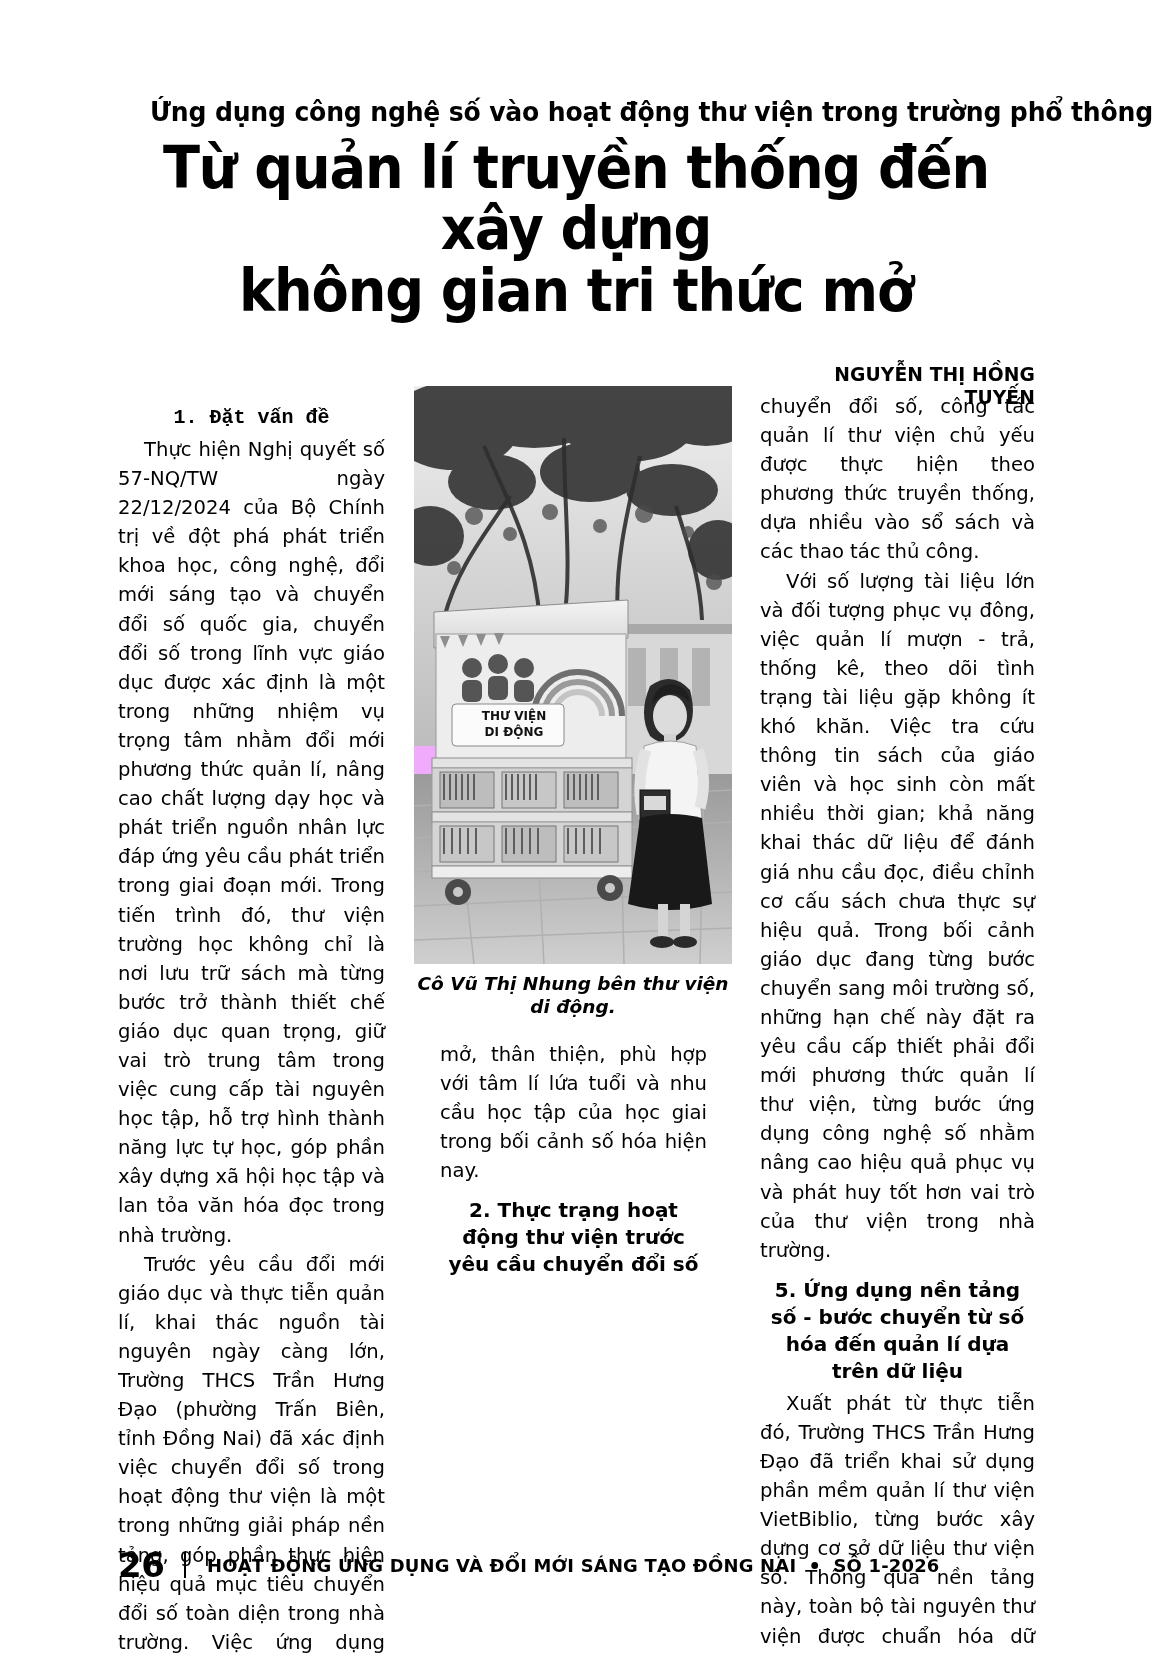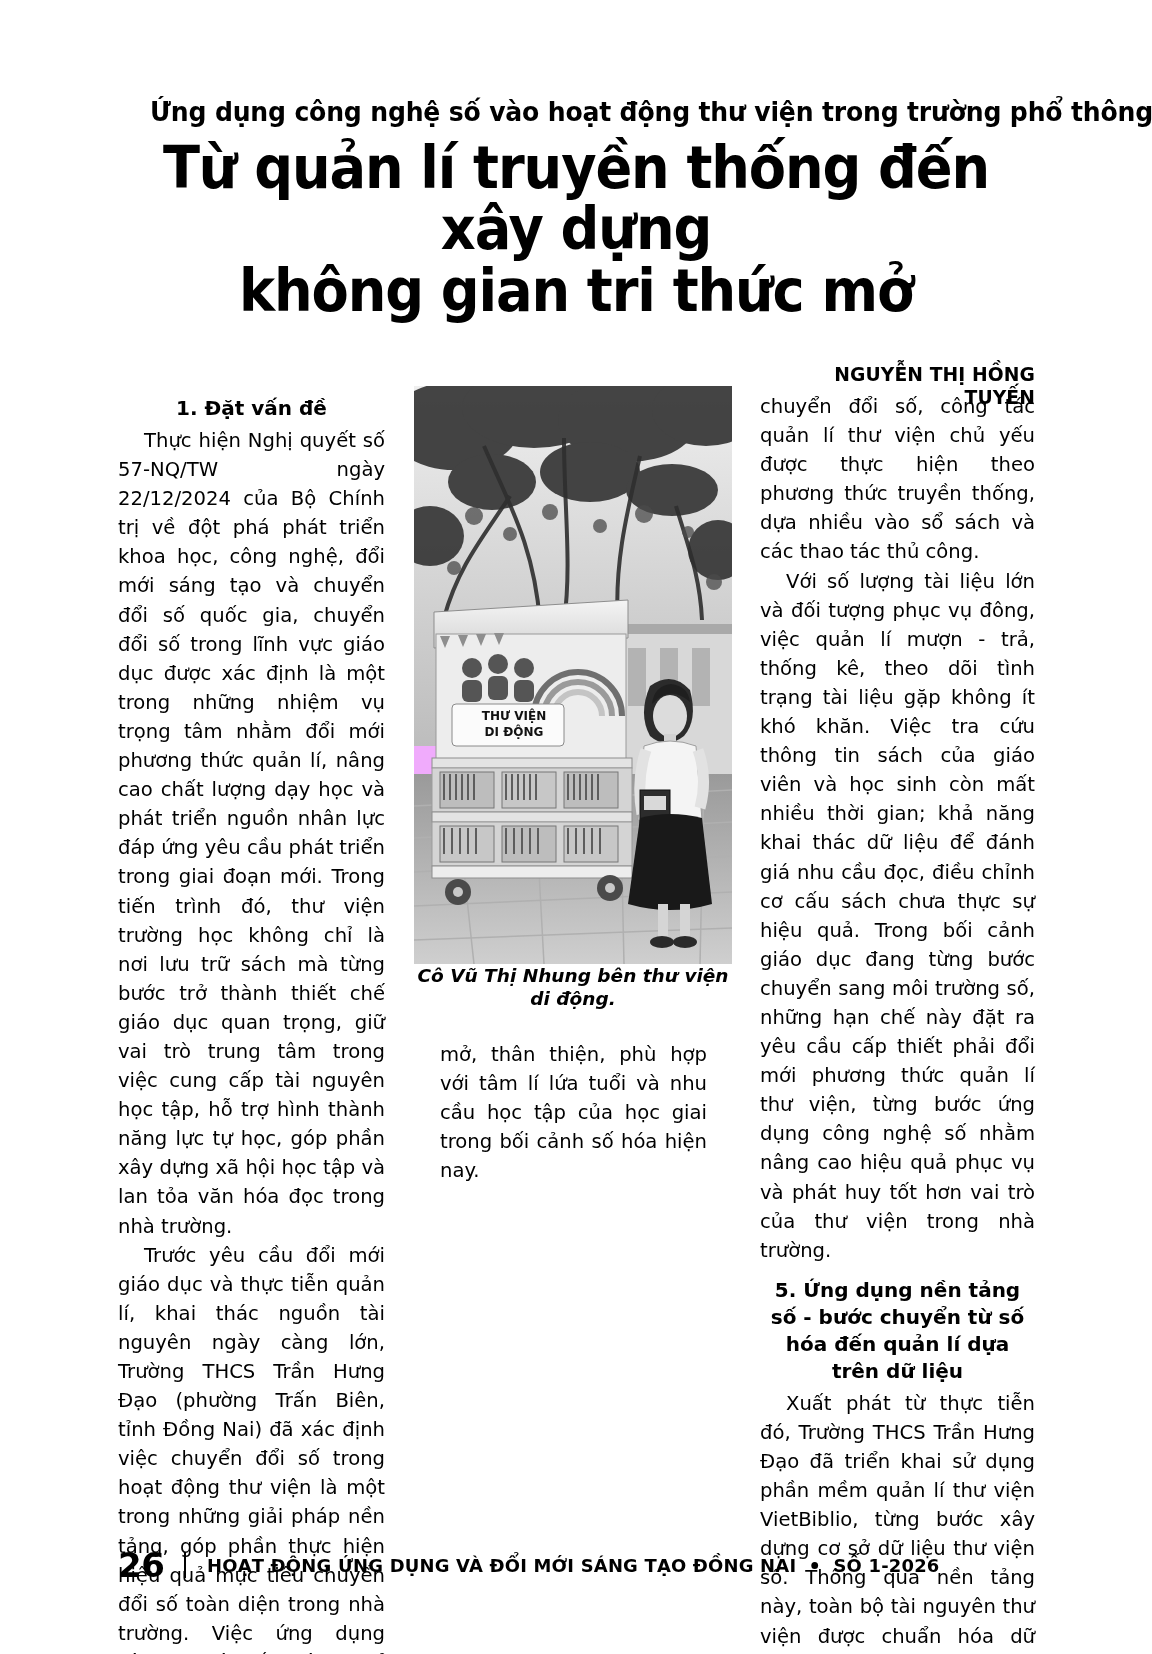--- a/index.html
+++ b/index.html
@@ -78,21 +78,21 @@
     text-indent: 26px;
   }
   .col p.no-indent { text-indent: 0; }
   .col h3 {
     margin: 12px 0 4px 0;
     font-size: 20px;
     font-weight: bold;
     text-align: center;
     line-height: 1.35;
   }
-  .col h3.first { margin-top: 9px; }
+  .col h3.first { margin-top: 18px; font-family: Liberation Mono, monospace; }
 
   
   #col1 {
     left: 118px;
     top: 386px;
     width: 267px;
   }
   
   #col2 {
     left: 440px;
@@ -115,21 +115,21 @@
   }
   .photo {
     position: relative;
     width: 318px;
     height: 578px;
     overflow: hidden;
     background: #f0abfc;
   }
   .photo svg { display: block; }
   .caption {
-    margin-top: 0;
+    margin-top: 8px;
     font-size: 18.5px;
     font-weight: bold;
     font-style: italic;
     text-align: center;
     line-height: 1.25;
   }
 
   
   .footer {
     position: absolute;
@@ -372,20 +372,21 @@
           <ellipse cx="248" cy="556" rx="12" ry="6" fill="#2a2a2a"></ellipse>
           <ellipse cx="271" cy="556" rx="12" ry="6" fill="#2a2a2a"></ellipse>
         </g>
       </svg>
     </div>
     <div class="caption">Cô Vũ Thị Nhung bên thư viện di động.</div>
   </div>
 
   <div class="col" id="col2">
     <p class="no-indent">mở, thân thiện, phù hợp với tâm lí lứa tuổi và nhu cầu học tập của học giai trong bối cảnh số hóa hiện nay.</p>
+    <h3>2. Thực trạng hoạt động thư viện trước yêu cầu chuyển đổi số</h3>
   </div>
 
   <div class="col" id="col3">
     <p class="no-indent">chuyển đổi số, công tác quản lí thư viện chủ yếu được thực hiện theo phương thức truyền thống, dựa nhiều vào sổ sách và các thao tác thủ công.</p>
     <p>Với số lượng tài liệu lớn và đối tượng phục vụ đông, việc quản lí mượn - trả, thống kê, theo dõi tình trạng tài liệu gặp không ít khó khăn. Việc tra cứu thông tin sách của giáo viên và học sinh còn mất nhiều thời gian; khả năng khai thác dữ liệu để đánh giá nhu cầu đọc, điều chỉnh cơ cấu sách chưa thực sự hiệu quả. Trong bối cảnh giáo dục đang từng bước chuyển sang môi trường số, những hạn chế này đặt ra yêu cầu cấp thiết phải đổi mới phương thức quản lí thư viện, từng bước ứng dụng công nghệ số nhằm nâng cao hiệu quả phục vụ và phát huy tốt hơn vai trò của thư viện trong nhà trường.</p>
     <h3>5. Ứng dụng nền tảng số - bước chuyển từ số hóa đến quản lí dựa trên dữ liệu</h3>
     <p>Xuất phát từ thực tiễn đó, Trường THCS Trần Hưng Đạo đã triển khai sử dụng phần mềm quản lí thư viện VietBiblio, từng bước xây dựng cơ sở dữ liệu thư viện số. Thông qua nền tảng này, toàn bộ tài nguyên thư viện được chuẩn hóa dữ liệu, quản lí tập trung và cập nhật thường xuyên. Các chức năng như quản lí bạn đọc, mượn - trả -</p>
   </div>
 
   <div class="footer">

